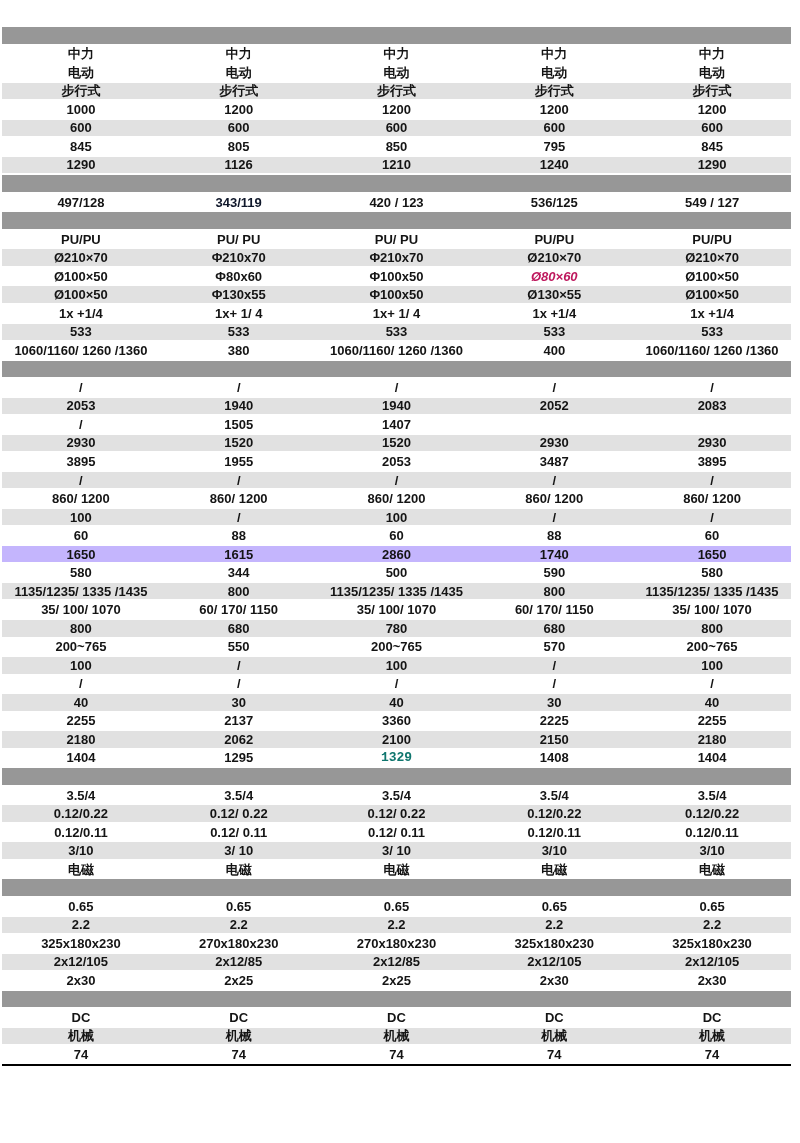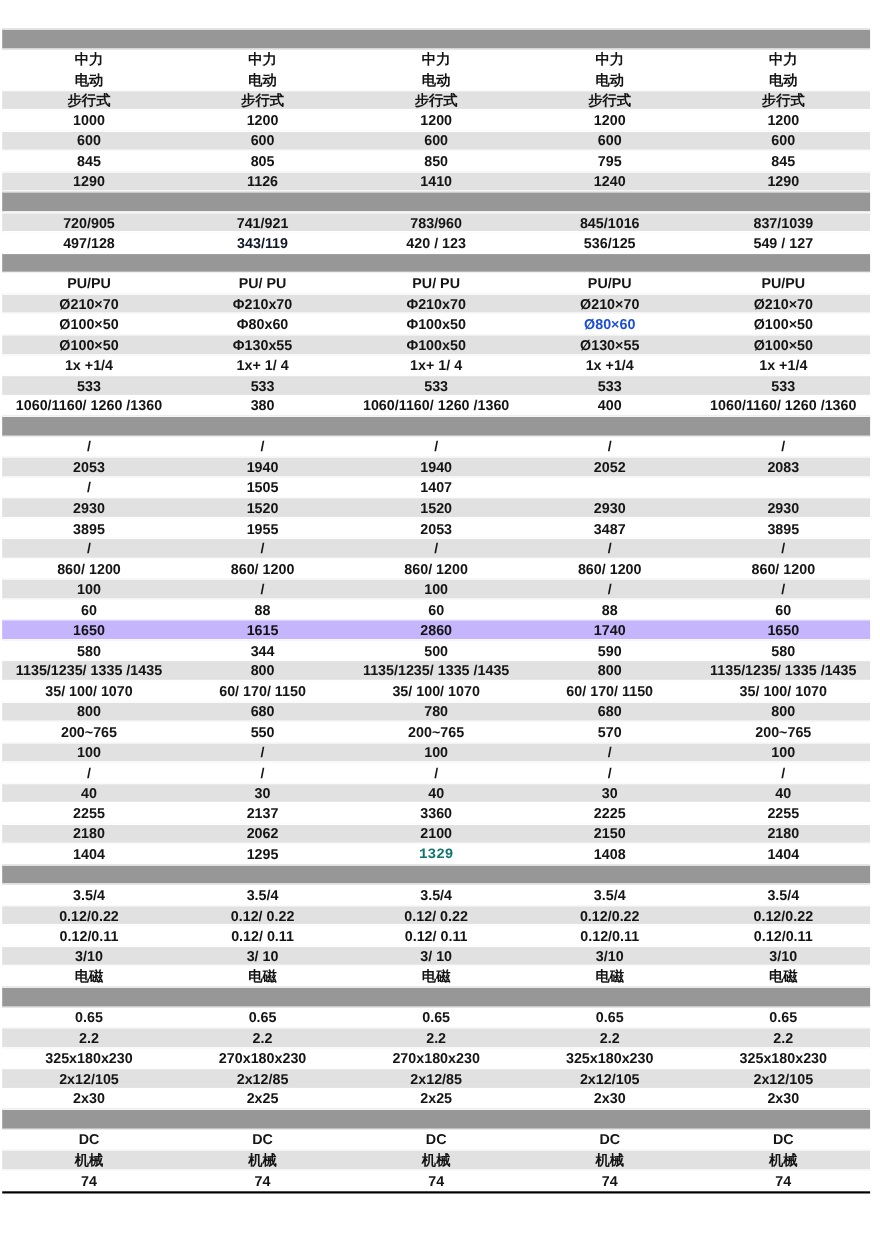--- a/index.html
+++ b/index.html
@@ -91,32 +91,25 @@
     <div class="spec-row">
       <div class="spec-cell" style="color: rgb(20, 20, 20);">845</div>
       <div class="spec-cell" style="color: rgb(20, 20, 20);">805</div>
       <div class="spec-cell" style="color: rgb(20, 20, 20);">850</div>
       <div class="spec-cell" style="color: rgb(20, 20, 20);">795</div>
       <div class="spec-cell" style="color: rgb(20, 20, 20);">845</div>
     </div>
     <div class="spec-row stripe" style="background: rgb(225, 225, 225);">
       <div class="spec-cell" style="color: rgb(20, 20, 20);">1290</div>
       <div class="spec-cell" style="color: rgb(20, 20, 20);">1126</div>
-      <div class="spec-cell" style="color: rgb(20, 20, 20);">1410</div>
+      <div class="spec-cell" style="color: rgb(20, 20, 20);">1210</div>
       <div class="spec-cell" style="color: rgb(20, 20, 20);">1240</div>
       <div class="spec-cell" style="color: rgb(20, 20, 20);">1290</div>
     </div>
     <div class="separator-bar" style="background: rgb(151, 151, 151);"></div>
-    <div class="spec-row stripe" style="background: rgb(225, 225, 225);">
-      <div class="spec-cell" style="color: rgb(20, 20, 20);">720/905</div>
-      <div class="spec-cell" style="color: rgb(20, 20, 20);">741/921</div>
-      <div class="spec-cell" style="color: rgb(20, 20, 20);">783/960</div>
-      <div class="spec-cell" style="color: rgb(20, 20, 20);">845/1016</div>
-      <div class="spec-cell" style="color: rgb(20, 20, 20);">837/1039</div>
-    </div>
     <div class="spec-row">
       <div class="spec-cell" style="color: rgb(20, 20, 20);">497/128</div>
       <div class="spec-cell" style="color: #0f172a;">343/119</div>
       <div class="spec-cell" style="color: rgb(20, 20, 20);">420 / 123</div>
       <div class="spec-cell" style="color: rgb(20, 20, 20);">536/125</div>
       <div class="spec-cell" style="color: rgb(20, 20, 20);">549 / 127</div>
     </div>
     <div class="separator-bar" style="background: rgb(151, 151, 151);"></div>
     <div class="spec-row">
       <div class="spec-cell" style="color: rgb(20, 20, 20);">PU/PU</div>
@@ -129,21 +122,21 @@
       <div class="spec-cell" style="color: rgb(20, 20, 20);">Ø210×70</div>
       <div class="spec-cell" style="color: rgb(20, 20, 20);">Φ210x70</div>
       <div class="spec-cell" style="color: rgb(20, 20, 20);">Φ210x70</div>
       <div class="spec-cell" style="color: rgb(20, 20, 20);">Ø210×70</div>
       <div class="spec-cell" style="color: rgb(20, 20, 20);">Ø210×70</div>
     </div>
     <div class="spec-row">
       <div class="spec-cell" style="color: rgb(20, 20, 20);">Ø100×50</div>
       <div class="spec-cell" style="color: rgb(20, 20, 20);">Φ80x60</div>
       <div class="spec-cell" style="color: rgb(20, 20, 20);">Φ100x50</div>
-      <div class="spec-cell" style="color: #1d4ed8;">Ø80×60</div>
+      <div class="spec-cell" style="color: #be185d; font-style: italic;">Ø80×60</div>
       <div class="spec-cell" style="color: rgb(20, 20, 20);">Ø100×50</div>
     </div>
     <div class="spec-row stripe" style="background: rgb(225, 225, 225);">
       <div class="spec-cell" style="color: rgb(20, 20, 20);">Ø100×50</div>
       <div class="spec-cell" style="color: rgb(20, 20, 20);">Φ130x55</div>
       <div class="spec-cell" style="color: rgb(20, 20, 20);">Φ100x50</div>
       <div class="spec-cell" style="color: rgb(20, 20, 20);">Ø130×55</div>
       <div class="spec-cell" style="color: rgb(20, 20, 20);">Ø100×50</div>
     </div>
     <div class="spec-row">

